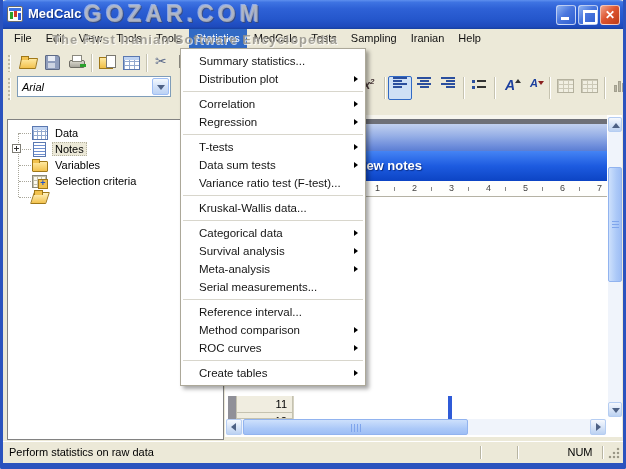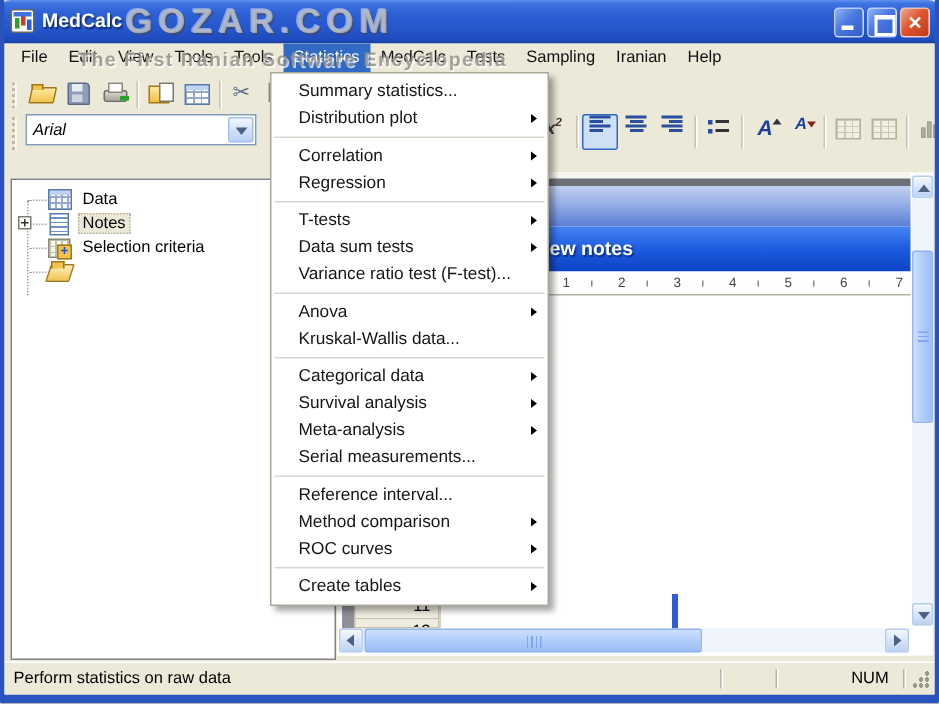--- a/index.html
+++ b/index.html
@@ -324,20 +324,25 @@
         <span class="label">Data</span>
       </div>
       <div class="tree-row selected">
         <div class="stub"></div>
         <div class="expander"></div>
         <div class="ti t-notes-icon"></div>
         <span class="label">Notes</span>
       </div>
       <div class="tree-row">
         <div class="stub"></div>
+        <div class="ti t-folder-icon"></div>
+        <span class="label">Variables</span>
+      </div>
+      <div class="tree-row">
+        <div class="stub"></div>
         <div class="ti t-criteria-icon"></div>
         <span class="label">Selection criteria</span>
       </div>
       <div class="tree-row">
         <div class="stub"></div>
         <div class="ti t-open-folder-icon"></div>
       </div>
     </div>
 
   <div class="mdi">
@@ -397,21 +402,20 @@
       <div class="menu-item"><span>Summary statistics...</span></div>
       <div class="menu-item"><span>Distribution plot</span><div class="sub-arrow"></div></div>
       <div class="menu-sep"></div>
       <div class="menu-item"><span>Correlation</span><div class="sub-arrow"></div></div>
       <div class="menu-item"><span>Regression</span><div class="sub-arrow"></div></div>
       <div class="menu-sep"></div>
       <div class="menu-item"><span>T-tests</span><div class="sub-arrow"></div></div>
       <div class="menu-item"><span>Data sum tests</span><div class="sub-arrow"></div></div>
       <div class="menu-item"><span>Variance ratio test (F-test)...</span></div>
       <div class="menu-sep"></div>
-      <div class="menu-item"><span>Anova</span><div class="sub-arrow"></div></div>
       <div class="menu-item"><span>Kruskal-Wallis data...</span></div>
       <div class="menu-sep"></div>
       <div class="menu-item"><span>Categorical data</span><div class="sub-arrow"></div></div>
       <div class="menu-item"><span>Survival analysis</span><div class="sub-arrow"></div></div>
       <div class="menu-item"><span>Meta-analysis</span><div class="sub-arrow"></div></div>
       <div class="menu-item"><span>Serial measurements...</span></div>
       <div class="menu-sep"></div>
       <div class="menu-item"><span>Reference interval...</span></div>
       <div class="menu-item"><span>Method comparison</span><div class="sub-arrow"></div></div>
       <div class="menu-item"><span>ROC curves</span><div class="sub-arrow"></div></div>

